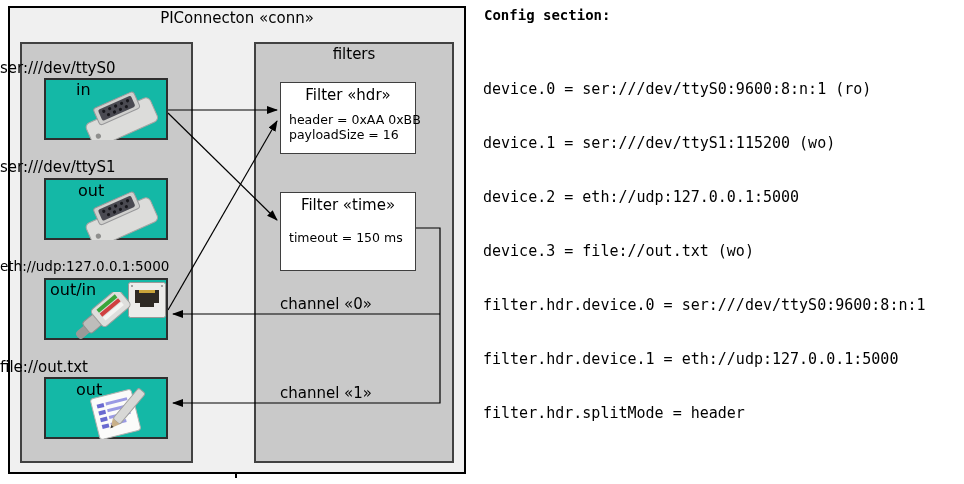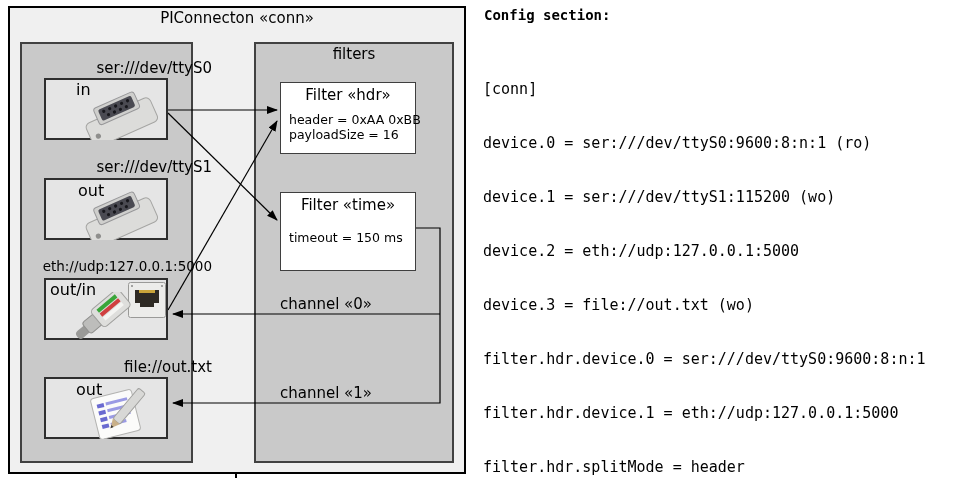--- a/index.html
+++ b/index.html
@@ -12,23 +12,23 @@
              border:2px solid #000;}
   .diagram-title{left:8px;top:9px;width:458px;text-align:center;font-size:15px;}
 
   
   .group-box{background:var(--group-bg,#c9c9c9);border:2px solid #414141;}
   .devices-group{left:20px;top:42px;width:173px;height:421px;}
   .filters-group{left:254px;top:42px;width:200px;height:421px;}
   .filters-label{left:254px;top:45px;width:200px;text-align:center;font-size:15px;}
 
   
-  .dev-label{left:0;width:212px;text-align:right;font-size:15px;}
+  .dev-label{left:0;width:212px;text-align:left;font-size:15px;}
   .dev-label.small{font-size:13.5px;}
-  .dev-box{left:44px;width:124px;height:62px;background:#e5e5e5;border:2px solid #2e2e2e;}
+  .dev-box{left:44px;width:124px;height:62px;background:#14b8a6;border:2px solid #2e2e2e;}
   .port-label{position:absolute;font-size:16px;line-height:17px;}
 
   
   .filter-box{left:280px;width:136px;background:#fff;border:1.5px solid #3f3f3f;padding-left:16px;}
   .filter-title{position:absolute;left:0;top:3px;width:100%;text-align:center;font-size:15px;}
   .filter-attrs{position:absolute;left:8px;font-size:12.5px;line-height:15px;white-space:nowrap;}
 
   
   .channel-label{left:280px;width:138px;text-align:left;font-size:15px;}
 
@@ -172,21 +172,20 @@
     </div>
   </div>
 
   <div class="abs channel-label" style="top:295px">channel «0»</div>
   <div class="abs channel-label" style="top:384px">channel «1»</div>
 
   <div class="abs bottom-tick"></div>
 
   <div class="abs config-heading">Config section:</div>
   <div class="abs config-lines">
-    <div>[conn]</div>
     <div>device.0 = ser:///dev/ttyS0:9600:8:n:1 (ro)</div>
     <div>device.1 = ser:///dev/ttyS1:115200 (wo)</div>
     <div>device.2 = eth://udp:127.0.0.1:5000</div>
     <div>device.3 = file://out.txt (wo)</div>
     <div>filter.hdr.device.0 = ser:///dev/ttyS0:9600:8:n:1</div>
     <div>filter.hdr.device.1 = eth://udp:127.0.0.1:5000</div>
     <div>filter.hdr.splitMode = header</div>
     
     
     

